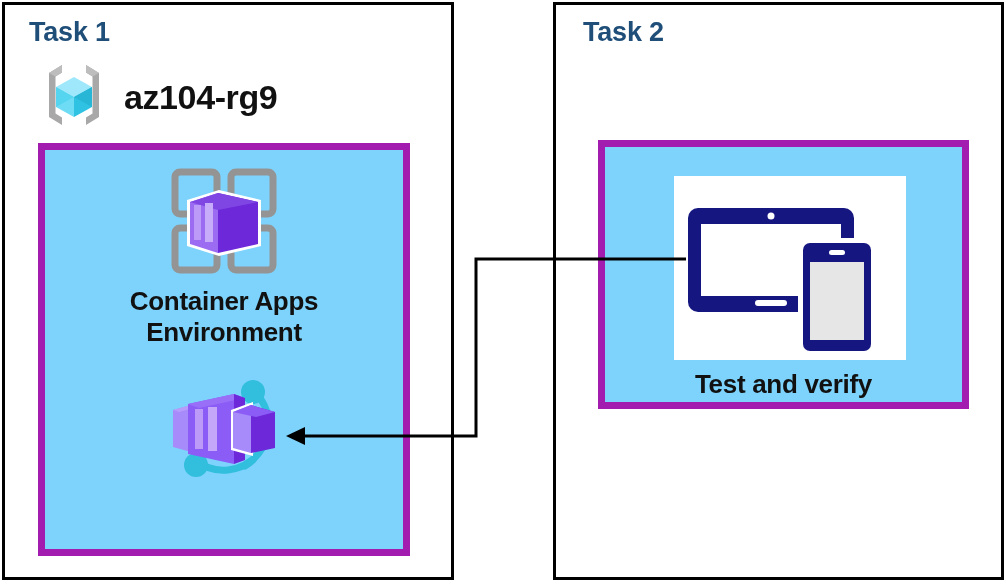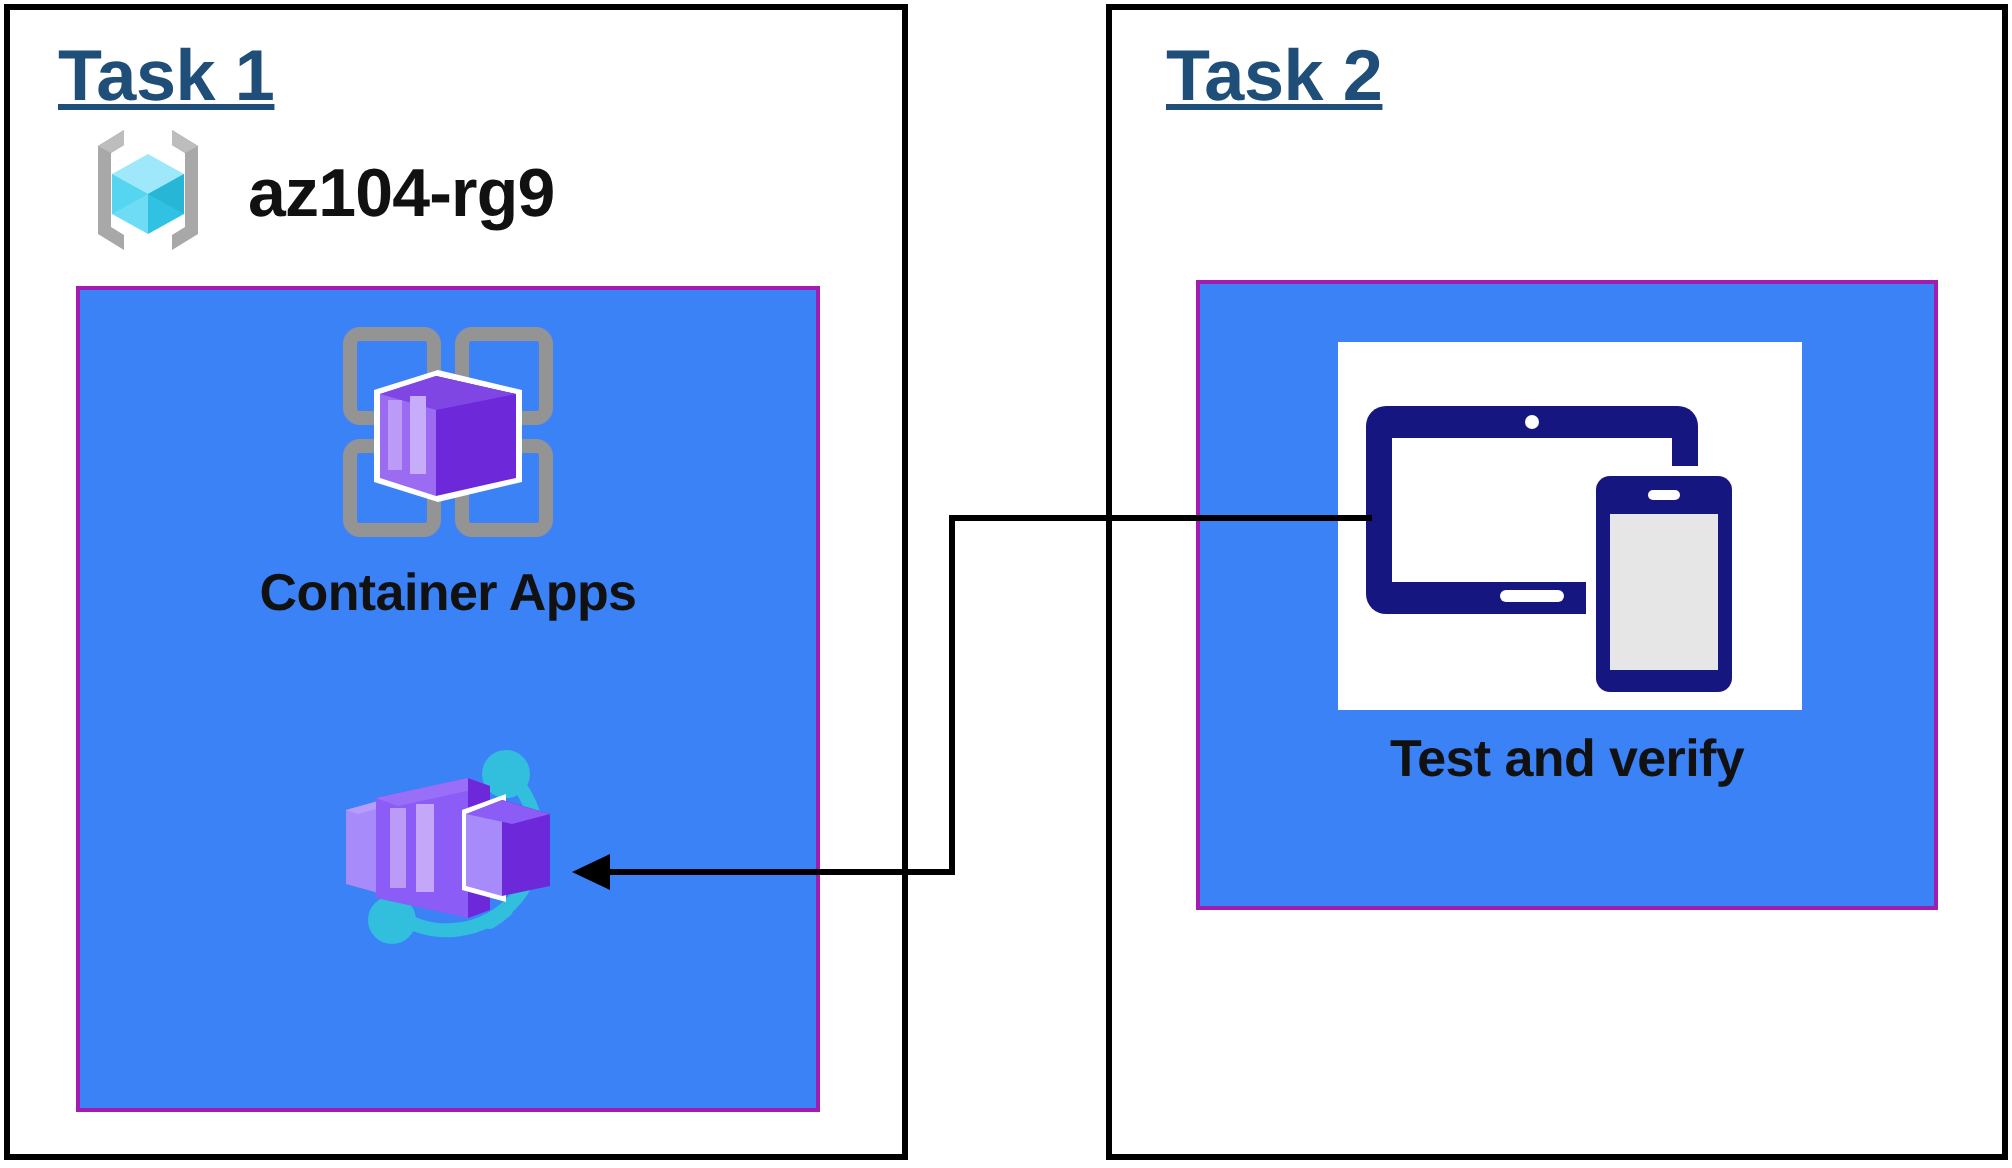--- a/index.html
+++ b/index.html
@@ -23,26 +23,25 @@
     position: absolute;
     background: #ffffff;
     border: 3px solid #000000;
     box-sizing: border-box;
   }
   #task1-panel { left: 2px;   top: 2px; width: 452px; height: 578px; }
   #task2-panel { left: 553px; top: 2px; width: 451px; height: 578px; }
 
   .task-title {
     position: absolute;
-    font-size: 36px;
+    font-size: 27px;
     font-weight: bold;
     color: #1F4E79;
     letter-spacing: -0.2px;
     white-space: nowrap;
-    text-decoration: underline;
   }
   #task1-title { left: 29px;  top: 17px; }
   #task2-title { left: 583px; top: 17px; text-align: center; }
 
   
   #rg-group {
     position: absolute;
     left: 36px;
     top: 57px;
     display: flex;
@@ -53,26 +52,26 @@
     font-size: 34px;
     font-weight: bold;
     color: #111111;
     white-space: nowrap;
     letter-spacing: -0.4px;
   }
 
   
   .inner-box {
     position: absolute;
-    background: #3b82f6;
-    border: 2px solid #a21caf;
+    background: #7dd3fc;
+    border: 7px solid #a21caf;
     box-sizing: border-box;
   }
   #cae-box  { left: 38px;  top: 143px; width: 372px; height: 413px; }
-  #test-box { left: 598px; top: 140px; width: 371px; height: 315px; }
+  #test-box { left: 598px; top: 140px; width: 371px; height: 269px; }
 
   .node {
     position: absolute;
     text-align: center;
     width: 100%;
     left: 0;
   }
   .node-label {
     font-size: 26px;
     font-weight: bold;
@@ -163,20 +162,21 @@
           <path d="M26 36 L58 26 L100 36 L100 82 L58 92 L26 82 Z" fill="#ffffff"></path>
           <path d="M29 38 L57 29 L57 89 L29 80 Z" fill="#9b6cf2"></path>
           <path d="M57 29 L97 38 L97 80 L57 89 Z" fill="#6d28d9"></path>
           <path d="M29 38 L57 29 L97 38 L57 46 Z" fill="#7f46e4"></path>
           <rect x="33" y="41" width="7" height="35" fill="#bb9bf7"></rect>
           <rect x="44" y="39" width="8" height="39" fill="#c7adf9"></rect>
         </svg>
       </div>
       <div class="node-label">
         <div>Container Apps</div>
+        <div>Environment</div>
       </div>
     </div>
 
     <div class="node" id="capp-node">
       <div class="icon-wrap">
         <svg width="150" height="110" viewBox="0 0 150 110" aria-hidden="true">
 
           <path d="M103 18 A42 42 0 1 1 46 88" fill="none" stroke="#32bedd" stroke-width="7" stroke-linecap="round"></path>
           <path d="M104 88 A42 42 0 0 1 96 94" fill="none" stroke="#32bedd" stroke-width="7" stroke-linecap="round"></path>
           <circle cx="104" cy="20" r="12" fill="#32bedd"></circle>

